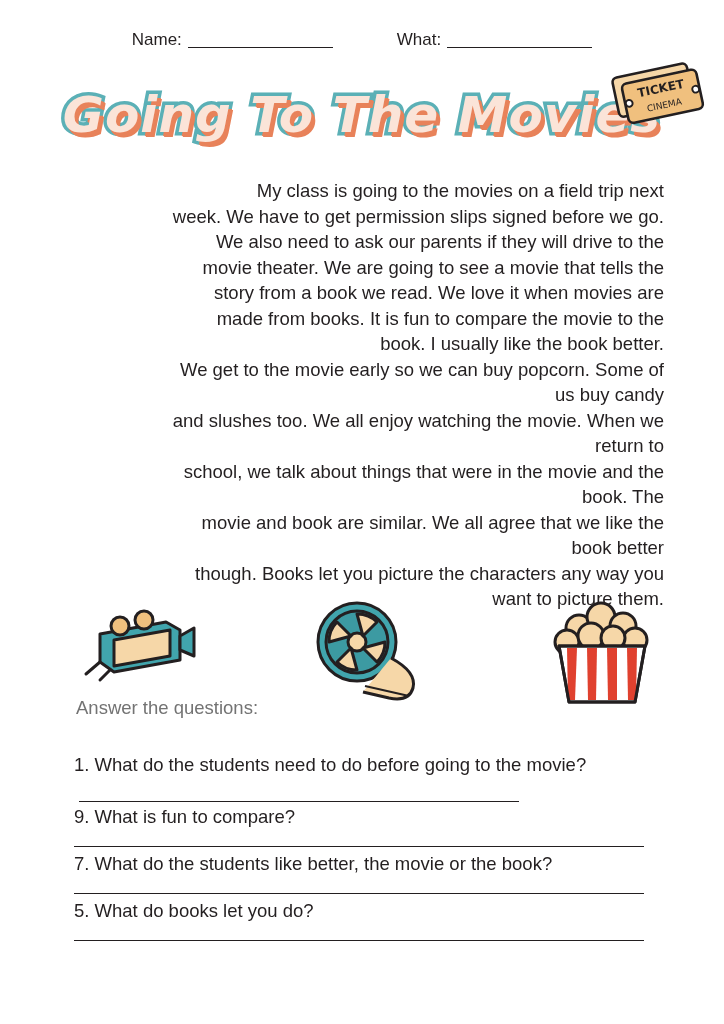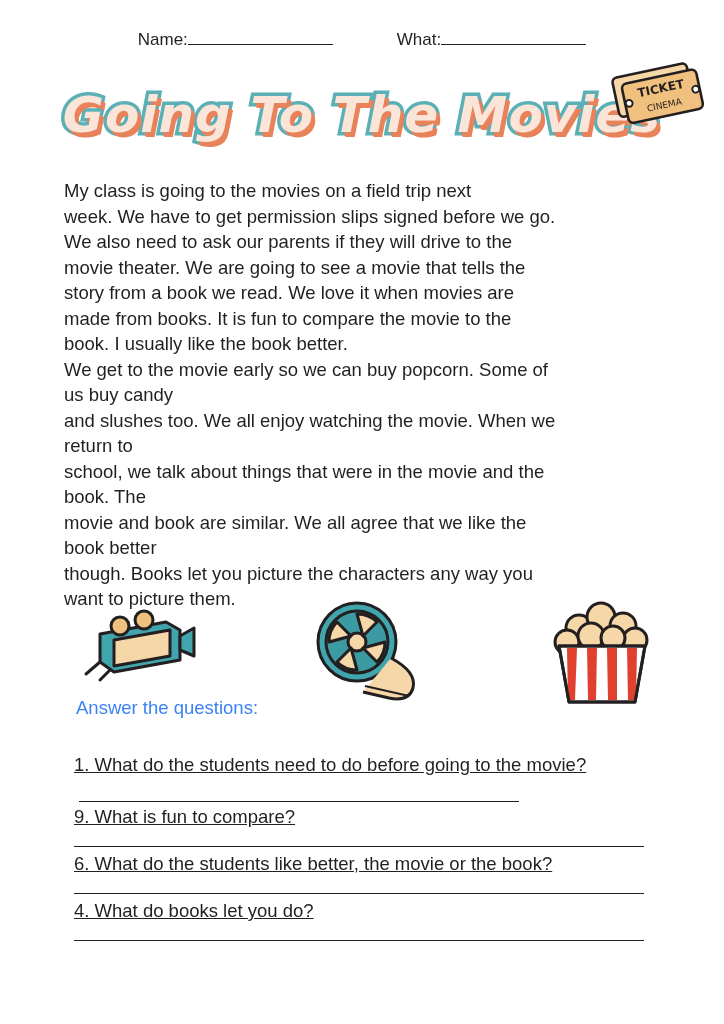--- a/index.html
+++ b/index.html
@@ -30,21 +30,22 @@
     left: 0;
     width: 724px;
     display: flex;
     justify-content: center;
     gap: 64px;
     font-size: 17px;
     color: #231f20;
   }
   .field {
     display: flex;
-    align-items: flex-start;
+    align-items: center;
+    gap: 6px;
   }
   .field-label { white-space: nowrap; }
   .field-line {
     display: inline-block;
     width: 145px;
     border-bottom: 1.6px solid #231f20;
     height: 15px;
   }
 
   
@@ -86,20 +87,21 @@
   .passage {
     position: absolute;
     top: 178px;
     left: 64px;
     width: 600px;
     font-size: 18.5px;
     line-height: 25.5px;
     color: #231f20;
     white-space: pre-wrap;
     font-family: "Liberation Sans", sans-serif;
+    text-align: right;
   }
 
   
   .clipart-row {
     position: absolute;
     top: 600px;
     left: 60px;
     width: 630px;
     height: 120px;
   }
@@ -110,33 +112,32 @@
   .clip-camera { left: 10px; }
   .clip-reel { left: 235px; }
   .clip-popcorn { left: 475px; }
 
   
   .answer-prompt {
     position: absolute;
     top: 697px;
     left: 76px;
     font-size: 18.5px;
-    color: #3b82f6;
+    color: #737373;
   }
 
   
   .questions {
     position: absolute;
     top: 752px;
     left: 74px;
     width: 580px;
     font-size: 18.5px;
     line-height: 25px;
     color: #231f20;
-    text-decoration: underline;
   }
   .q {
     margin-bottom: 2px;
   }
   .q-text { display: block; }
   .q-inline-line {
     display: inline-block;
     border-bottom: 1.6px solid #231f20;
     height: 14px;
     vertical-align: bottom;
@@ -268,24 +269,24 @@
       <span class="q-text">1. What do the students need to do before going to the movie?</span>
       <span class="q-inline-line"></span>
     </div>
 
     <div class="q">
       <span class="q-text">9. What is fun to compare?</span>
       <span class="answer-line"></span>
     </div>
 
     <div class="q">
-      <span class="q-text">6. What do the students like better, the movie or the book?</span>
+      <span class="q-text">7. What do the students like better, the movie or the book?</span>
       <span class="answer-line"></span>
     </div>
 
     <div class="q">
-      <span class="q-text">4. What do books let you do?</span>
+      <span class="q-text">5. What do books let you do?</span>
       <span class="answer-line"></span>
     </div>
 
   </div>
 
 </div>
 
 </body></html>

